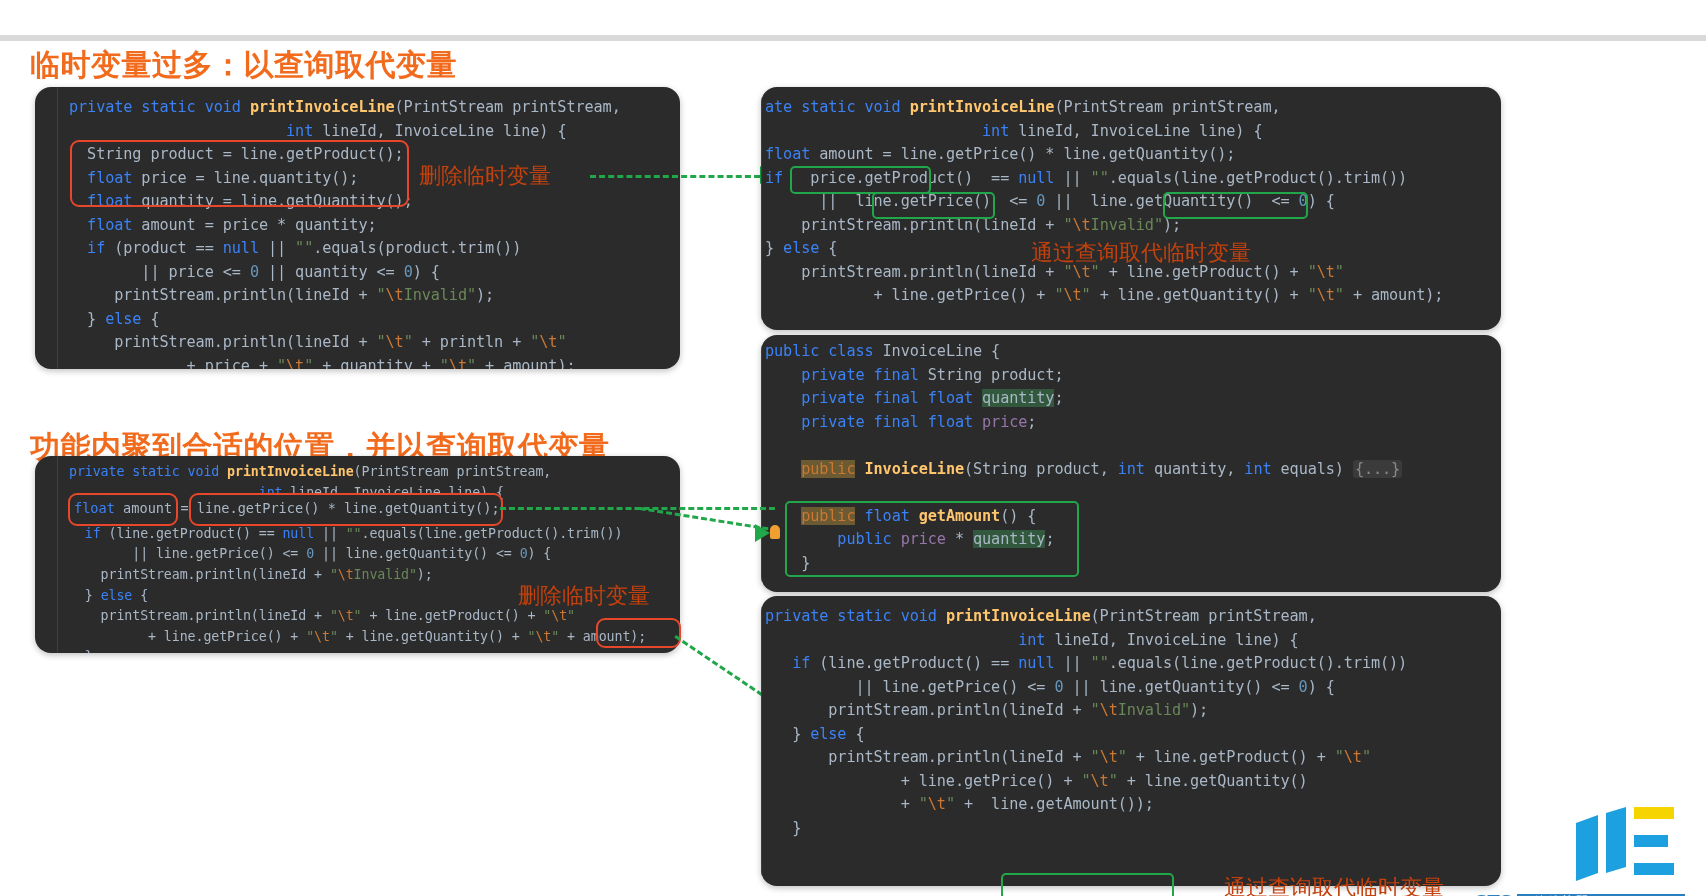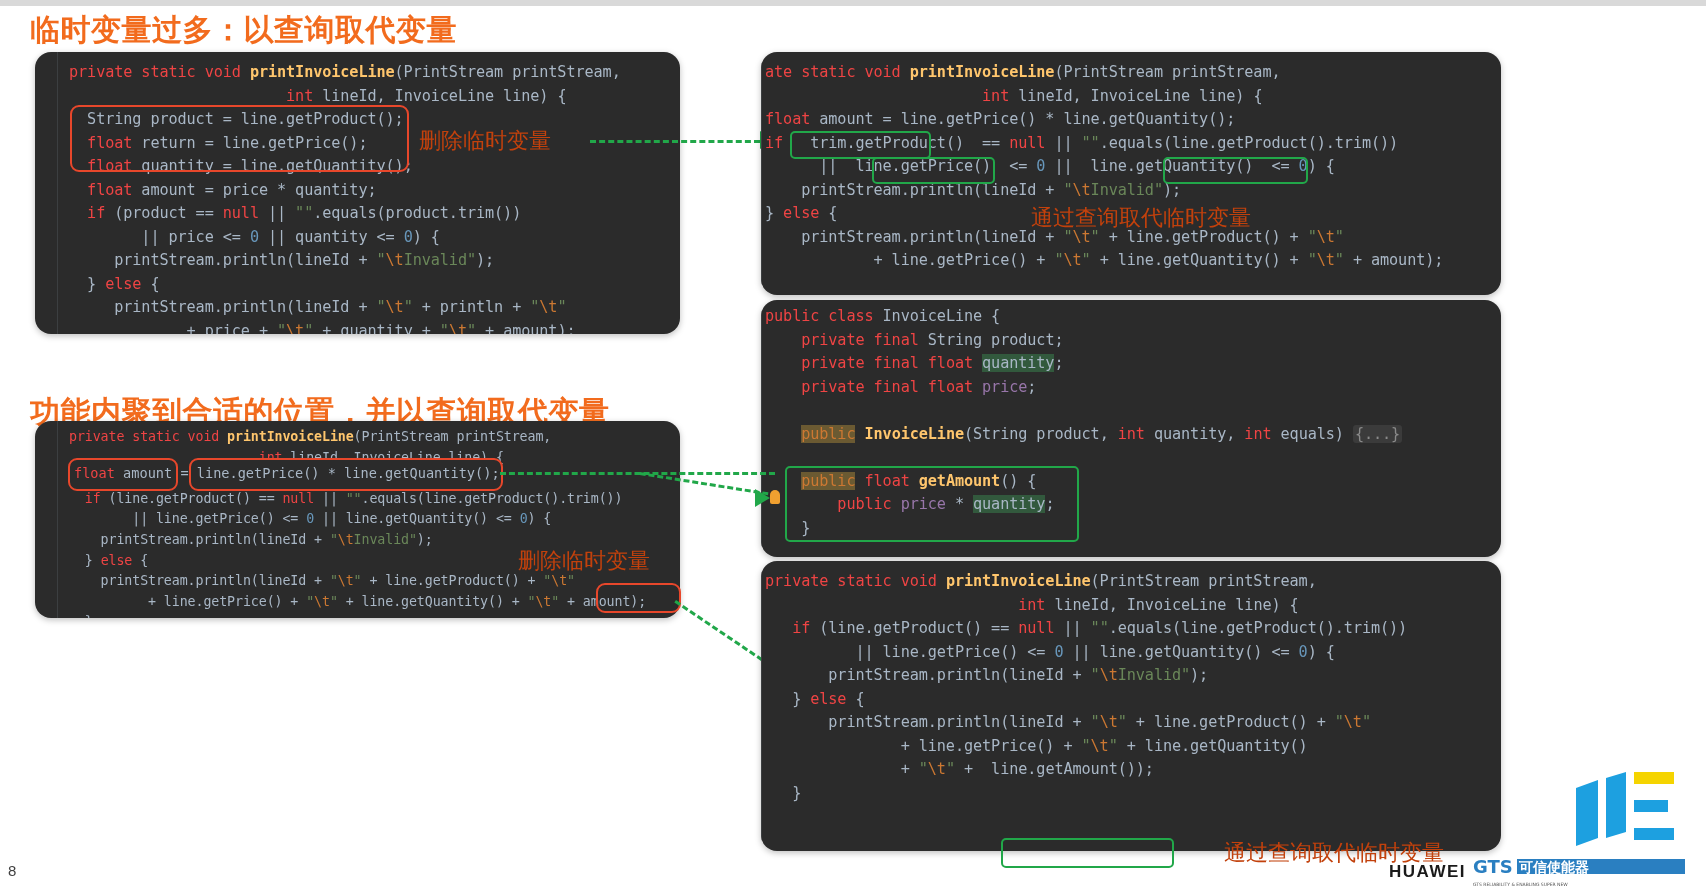--- a/index.html
+++ b/index.html
@@ -6,20 +6,21 @@
     margin: 0; padding: 0;
     width: 1706px; height: 896px;
     background: #ffffff;
     overflow: hidden;
     font-family: "Liberation Sans", sans-serif;
   }
   #slide {
     position: relative;
     width: 1706px; height: 716px;
     background: #ffffff;
+    margin-top: 35px;
   }
   .topbar {
     position: absolute; top: 0; left: 0;
     width: 1706px; height: 6px;
     background: #d9d9d9;
   }
   .heading {
     position: absolute;
     color: #f26b1d;
     font-weight: bold;
@@ -38,21 +39,21 @@
   .codecard pre {
     margin: 0;
     font-family: "DejaVu Sans Mono", "Liberation Mono", monospace;
     font-size: 15.2px;
     line-height: 23.5px;
     color: #a9b7c6;
     white-space: pre;
     letter-spacing: -0.1px;
   }
   
-  .kw   { color: #ef4444; }
+  .kw   { color: #3b82f6; }
   .fn   { color: #ffc66d; font-weight: bold; }
   .fld  { color: #9876aa; }
   .str  { color: #6a8759; }
   .esc  { color: #cc7832; }
   .num  { color: #6897bb; }
   .pln  { color: #a9b7c6; }
   .hl   { background: #32593d; }
   .kwhl { color: #cc7832; background: #6b5a32; }
   .fold { background: #3b3b3b; color: #8a8a8a; border-radius: 3px; padding: 0 2px; }
   .gutterline {
@@ -136,21 +137,21 @@
 
   <div class="topbar"></div>
 
   <div class="heading" style="left:30px; top:10px;">临时变量过多：以查询取代变量</div>
 
   <div class="codecard" style="left:35px; top:52px; width:645px; height:282px;">
     <div class="gutterline" style="left:22px; top:0; height:282px;"></div>
     <pre style="padding:9px 0 0 34px;"><span class="kw">private static void </span><span class="fn">printInvoiceLine</span><span class="pln">(PrintStream printStream,</span>
 <span class="pln">                        </span><span class="kw">int </span><span class="pln">lineId, InvoiceLine line) {</span>
 <span class="pln">  String product = line.getProduct();</span>
-<span class="kw">  float </span><span class="pln">return = line.getPrice();</span>
+<span class="kw">  float </span><span class="pln">price = line.quantity();</span>
 <span class="kw">  float </span><span class="pln">quantity = line.getQuantity();</span>
 <span class="kw">  float </span><span class="pln">amount = price * quantity;</span>
 <span class="kw">  if </span><span class="pln">(product == </span><span class="kw">null </span><span class="pln">|| </span><span class="str">""</span><span class="pln">.equals(product.trim())</span>
 <span class="pln">        || price &lt;= </span><span class="num">0</span><span class="pln"> || quantity &lt;= </span><span class="num">0</span><span class="pln">) {</span>
 <span class="pln">     printStream.println(lineId + </span><span class="str">"</span><span class="esc">\t</span><span class="str">Invalid"</span><span class="pln">);</span>
 <span class="pln">  } </span><span class="kw">else </span><span class="pln">{</span>
 <span class="pln">     printStream.println(lineId + </span><span class="str">"</span><span class="esc">\t</span><span class="str">" </span><span class="pln">+ println + </span><span class="str">"</span><span class="esc">\t</span><span class="str">"</span>
 <span class="pln">             + price + </span><span class="str">"</span><span class="esc">\t</span><span class="str">" </span><span class="pln">+ quantity + </span><span class="str">"</span><span class="esc">\t</span><span class="str">" </span><span class="pln">+ amount);</span></pre>
   </div>
 
@@ -158,21 +159,21 @@
 
   <div class="note" style="left:419px; top:126px;">删除临时变量</div>
   <div class="dash" style="left:590px; top:140px; width:170px;"></div>
   <div class="arrow" style="left:760px; top:131px;"></div>
 
   <div class="codecard" style="left:761px; top:52px; width:740px; height:243px;">
     <div class="gutterline" style="left:0px; top:0; height:243px;"></div>
     <pre style="padding:9px 0 0 4px;"><span class="kw">ate static void </span><span class="fn">printInvoiceLine</span><span class="pln">(PrintStream printStream,</span>
 <span class="pln">                        </span><span class="kw">int </span><span class="pln">lineId, InvoiceLine line) {</span>
 <span class="kw">float </span><span class="pln">amount = line.getPrice() * line.getQuantity();</span>
-<span class="kw">if </span><span class="pln">  trim.getProduct()  == </span><span class="kw">null </span><span class="pln">|| </span><span class="str">""</span><span class="pln">.equals(line.getProduct().trim())</span>
+<span class="kw">if </span><span class="pln">  price.getProduct()  == </span><span class="kw">null </span><span class="pln">|| </span><span class="str">""</span><span class="pln">.equals(line.getProduct().trim())</span>
 <span class="pln">      ||  line.getPrice()  &lt;= </span><span class="num">0</span><span class="pln"> ||  line.getQuantity()  &lt;= </span><span class="num">0</span><span class="pln">) {</span>
 <span class="pln">    printStream.println(lineId + </span><span class="str">"</span><span class="esc">\t</span><span class="str">Invalid"</span><span class="pln">);</span>
 <span class="pln">} </span><span class="kw">else </span><span class="pln">{</span>
 <span class="pln">    printStream.println(lineId + </span><span class="str">"</span><span class="esc">\t</span><span class="str">" </span><span class="pln">+ line.getProduct() + </span><span class="str">"</span><span class="esc">\t</span><span class="str">"</span>
 <span class="pln">            + line.getPrice() + </span><span class="str">"</span><span class="esc">\t</span><span class="str">" </span><span class="pln">+ line.getQuantity() + </span><span class="str">"</span><span class="esc">\t</span><span class="str">" </span><span class="pln">+ amount);</span></pre>
   </div>
   <div class="gbox" style="left:790px; top:131px; width:137px; height:24px;"></div>
   <div class="gbox" style="left:872px; top:157px; width:119px; height:23px;"></div>
   <div class="gbox" style="left:1163px; top:157px; width:141px; height:23px;"></div>
 

